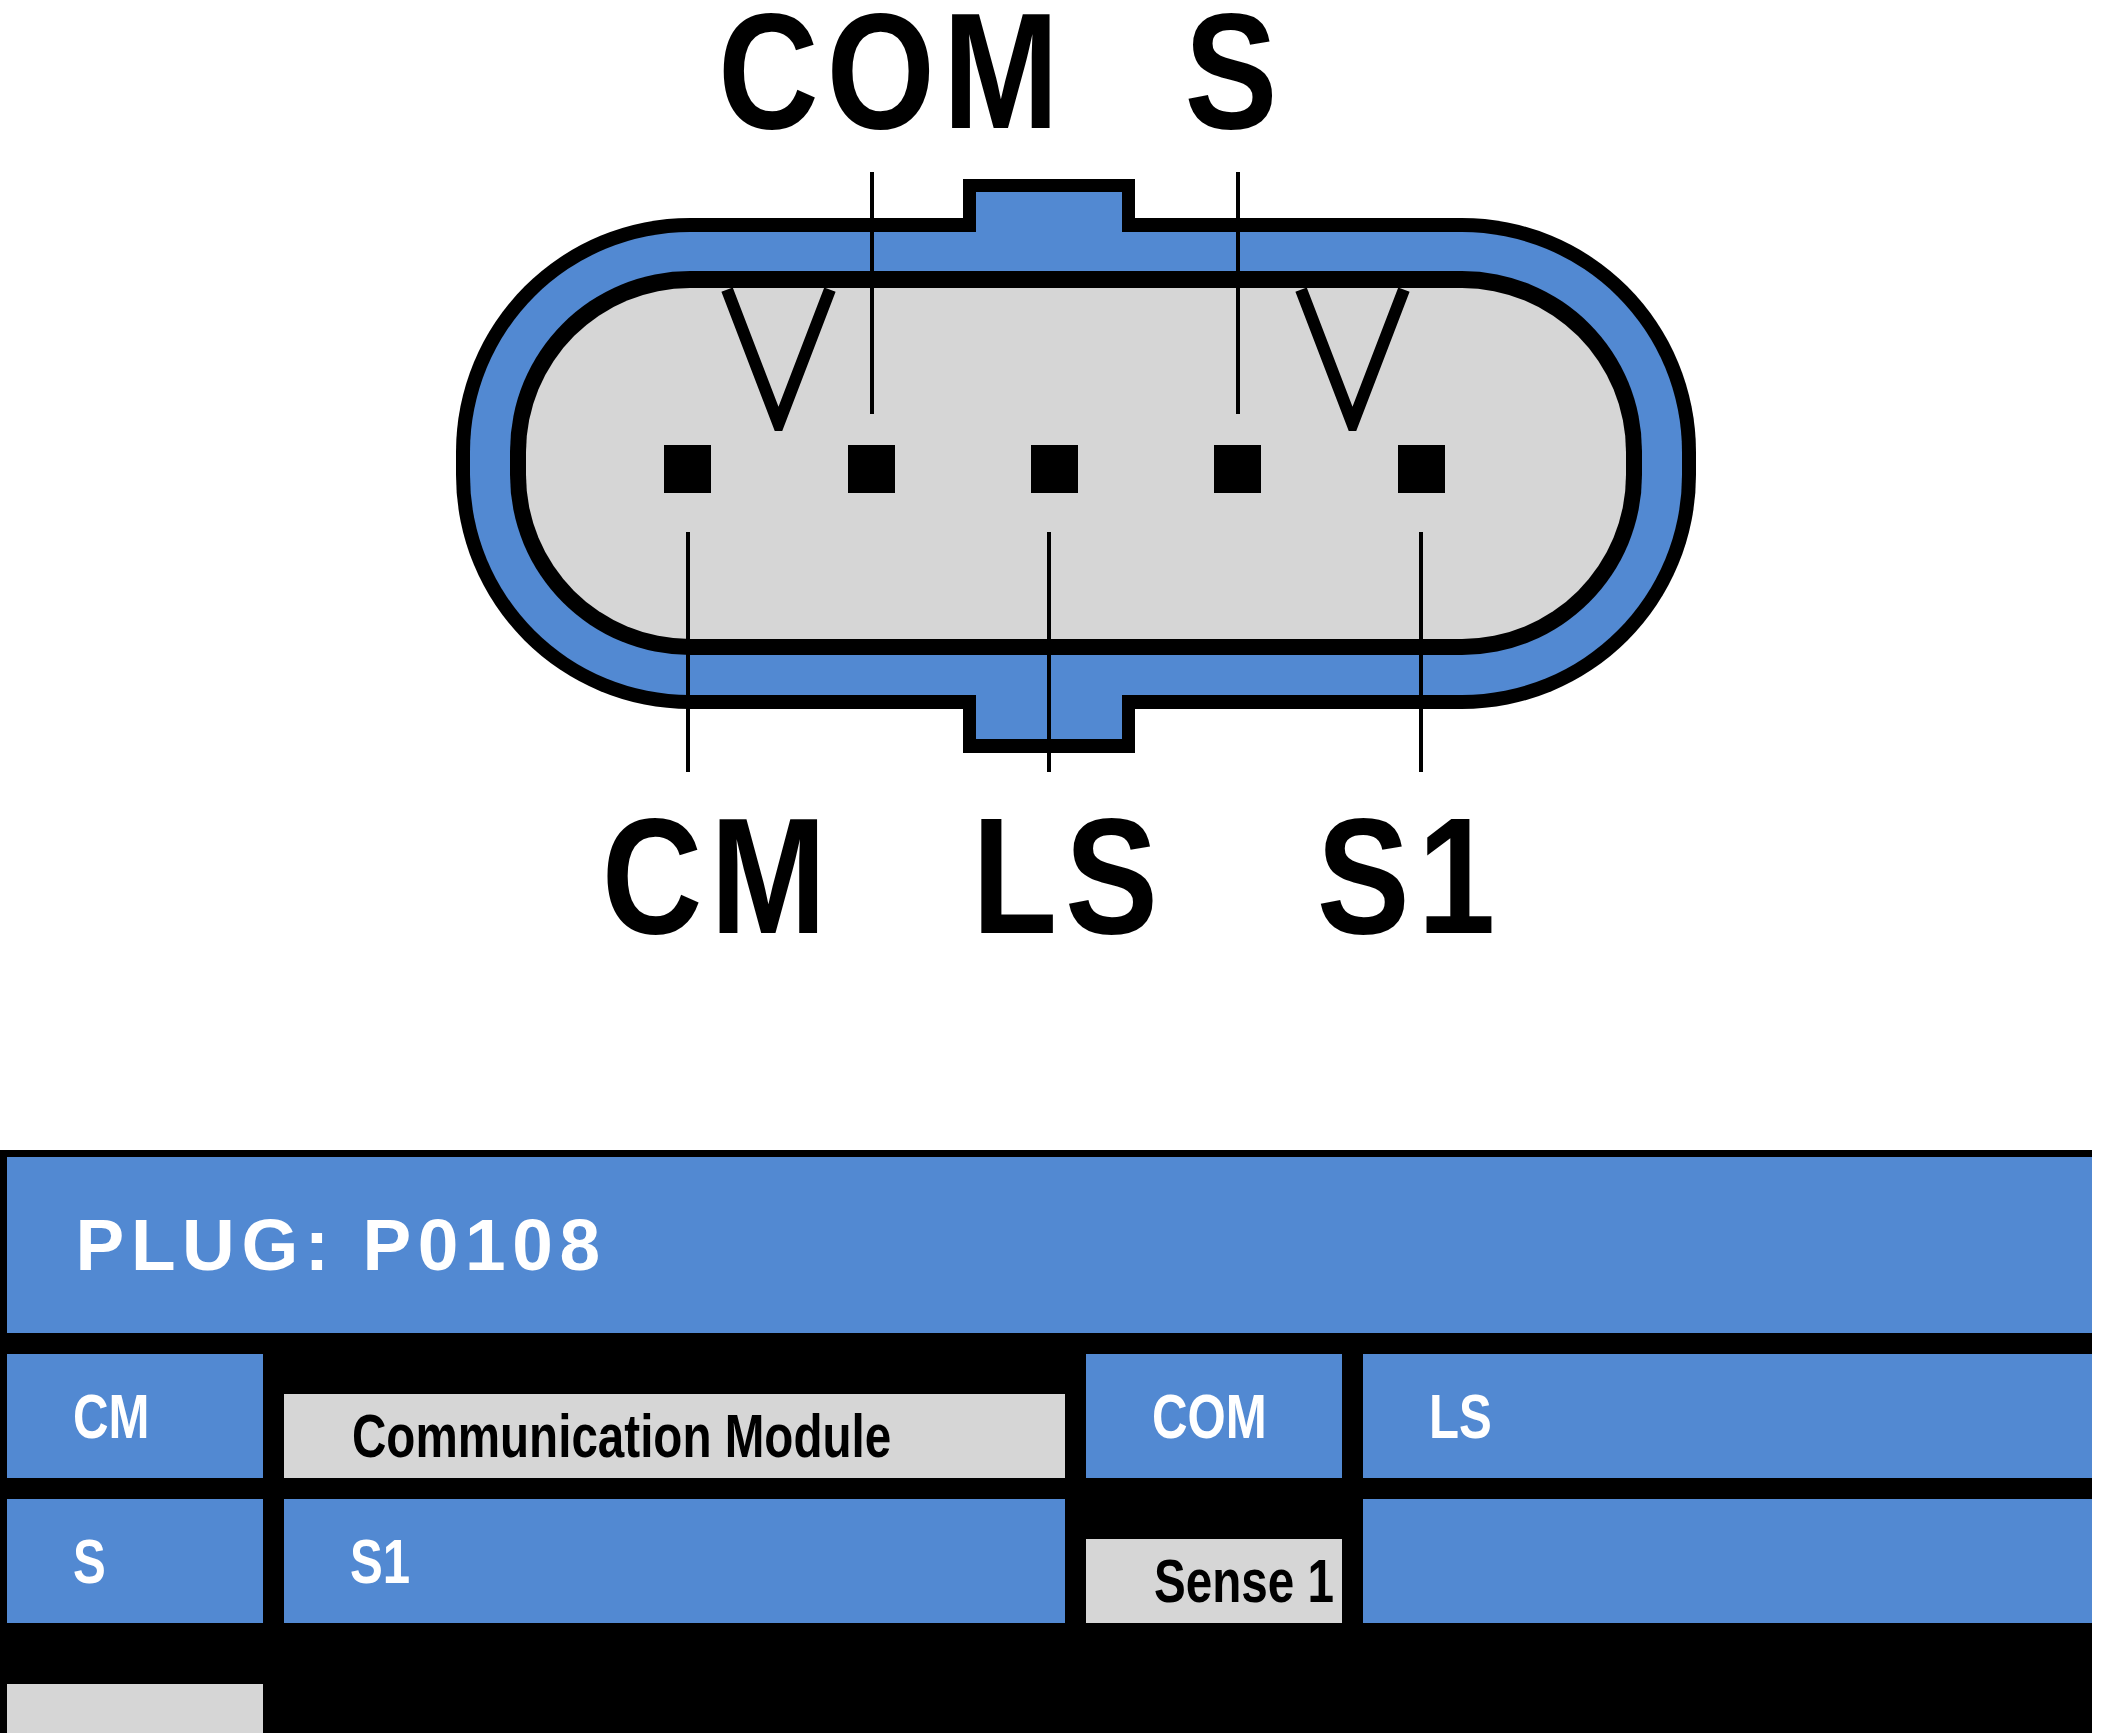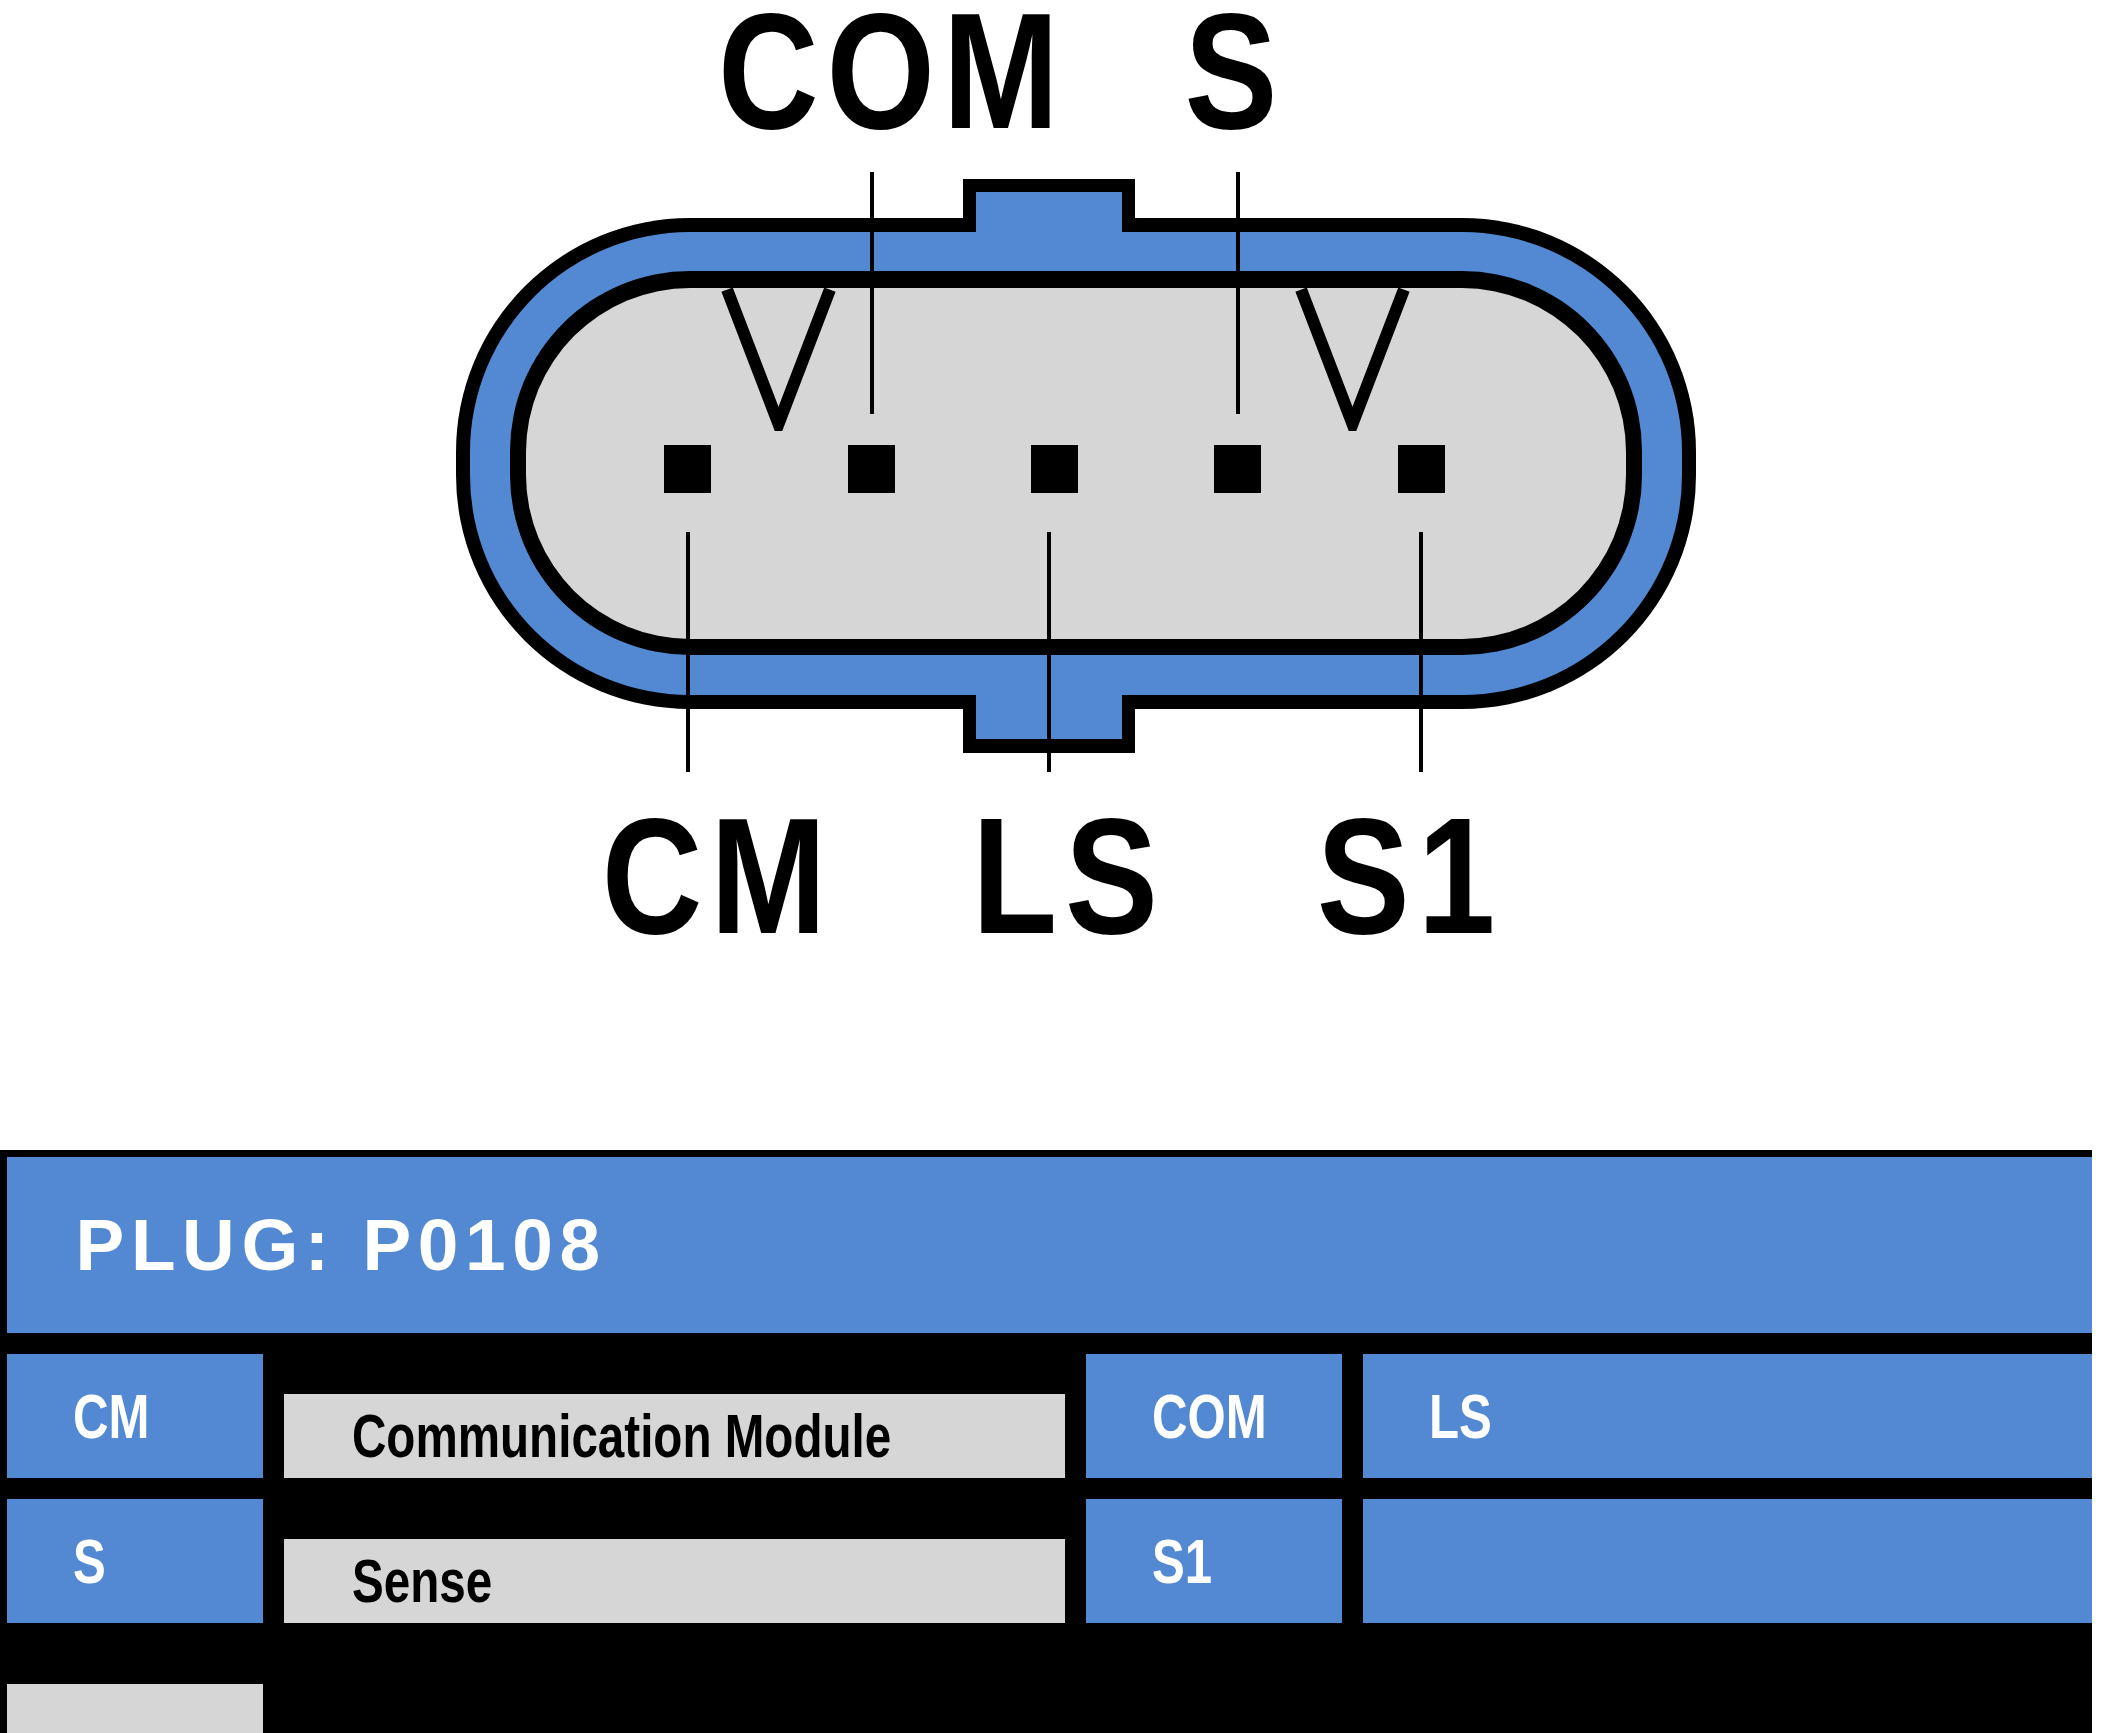--- a/index.html
+++ b/index.html
@@ -162,26 +162,26 @@
     <div class="cell code">
       <span>COM</span>
     </div>
 
     <div class="cell code">
       <span>LS</span>
     </div>
     <div class="cell code">
       <span>S</span>
     </div>
-    <div class="cell desc">
-      <span>Sense</span>
-    </div>
 
     <div class="cell code">
       <span>S1</span>
+    </div>
+    <div class="cell desc">
+      <span>Sense 1</span>
     </div>
     <div class="cell code">
       <span></span>
     </div>
     <div class="cell desc">
       <span></span>
     </div>
   </div>
 
 </div>

